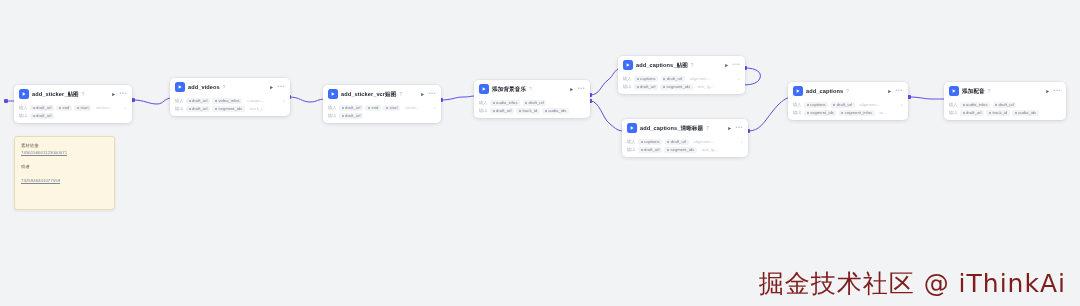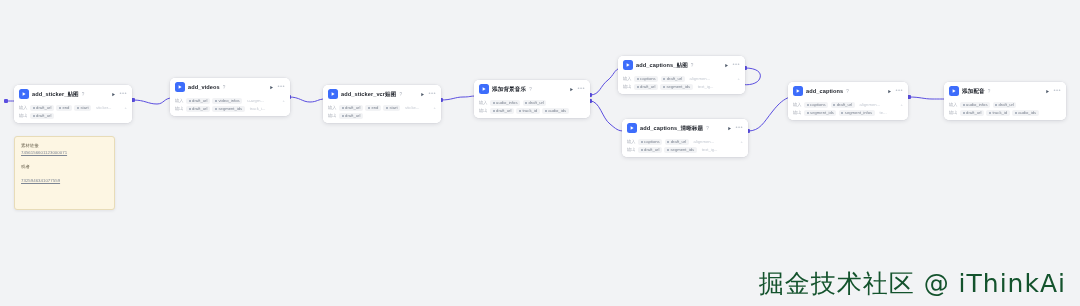--- a/index.html
+++ b/index.html
@@ -71,21 +71,21 @@
     border-radius:3px;
     padding:5px 6px;
     box-shadow:0 1px 3px rgba(20,25,50,.08);
   }
   .note-t{font-size:4.4px;color:#6b6450;line-height:7px;white-space:nowrap;}
   .note-l{font-size:4.4px;color:#7d8694;line-height:7px;white-space:nowrap;text-decoration:underline;}
   .note-gap{height:7px;}
 
   .watermark{
     position:absolute;right:14px;bottom:6px;
-    font-size:25px;color:#14532d;
+    font-size:25px;color:#7f1d1d;
     font-family:"DejaVu Sans",sans-serif;
     letter-spacing:1px;white-space:nowrap;
     user-select:none;
   }
 </style>
 </head>
 <body>
 
 <div id="canvas">
 

